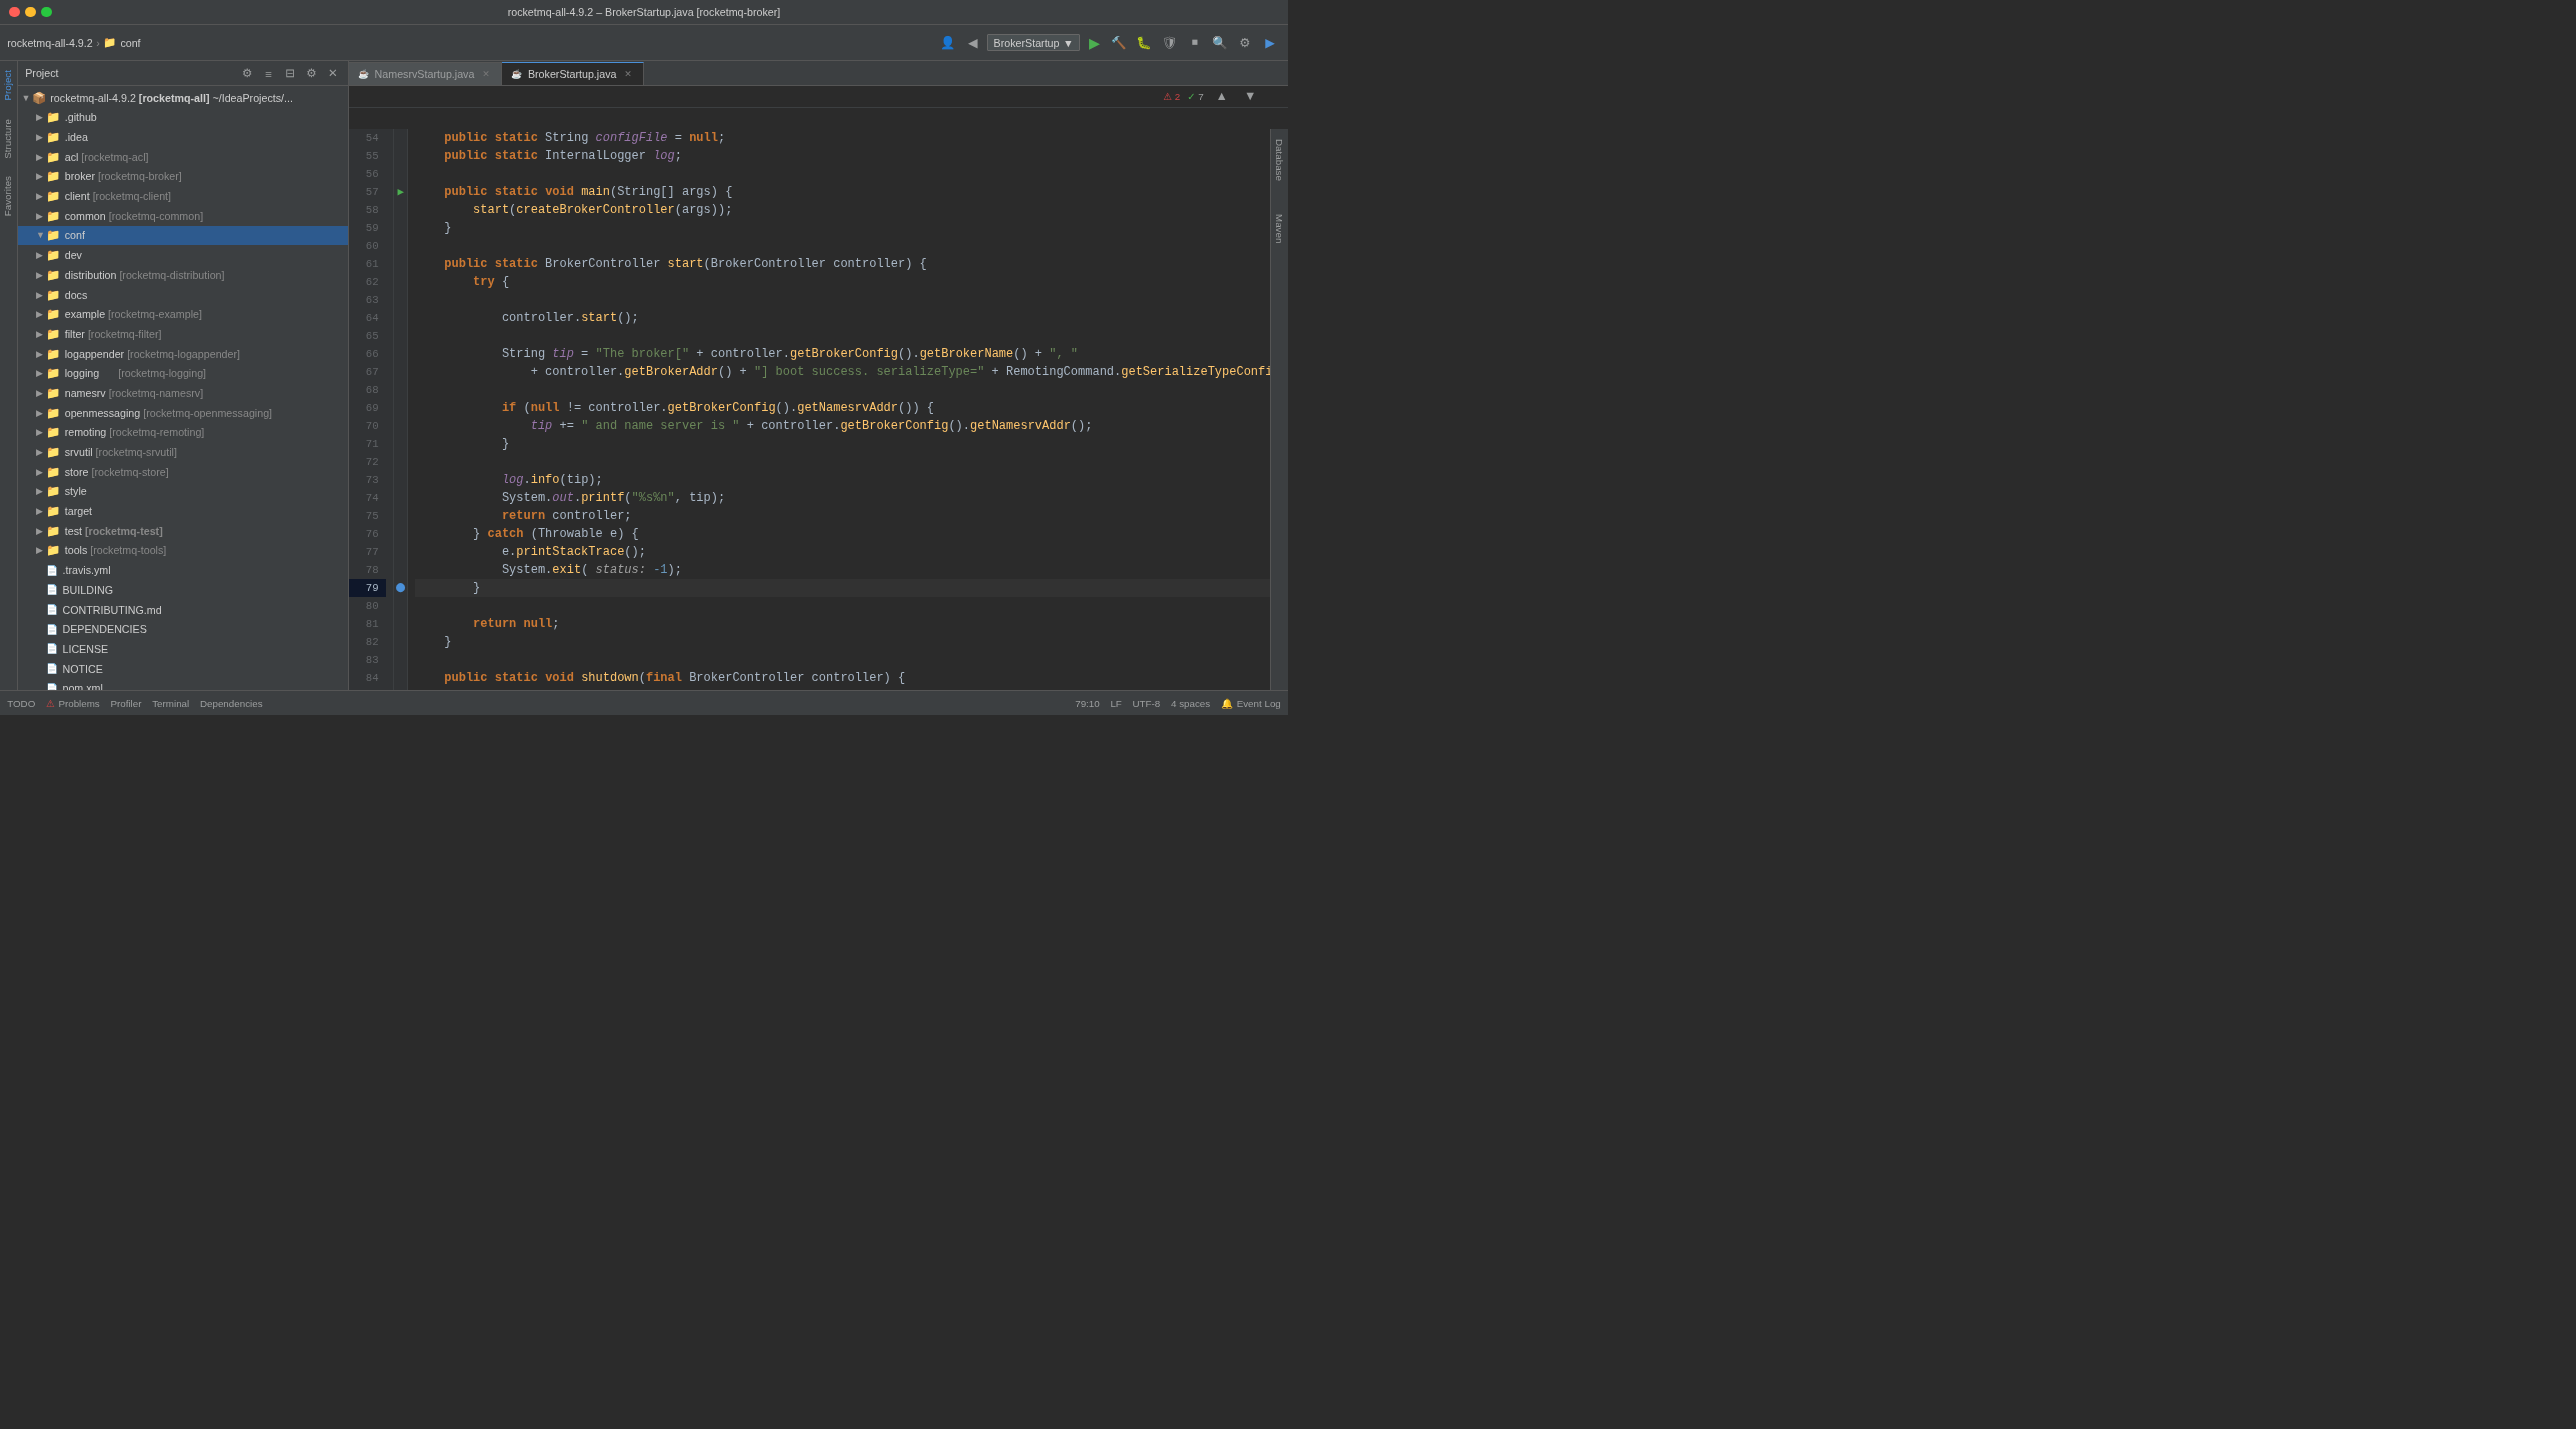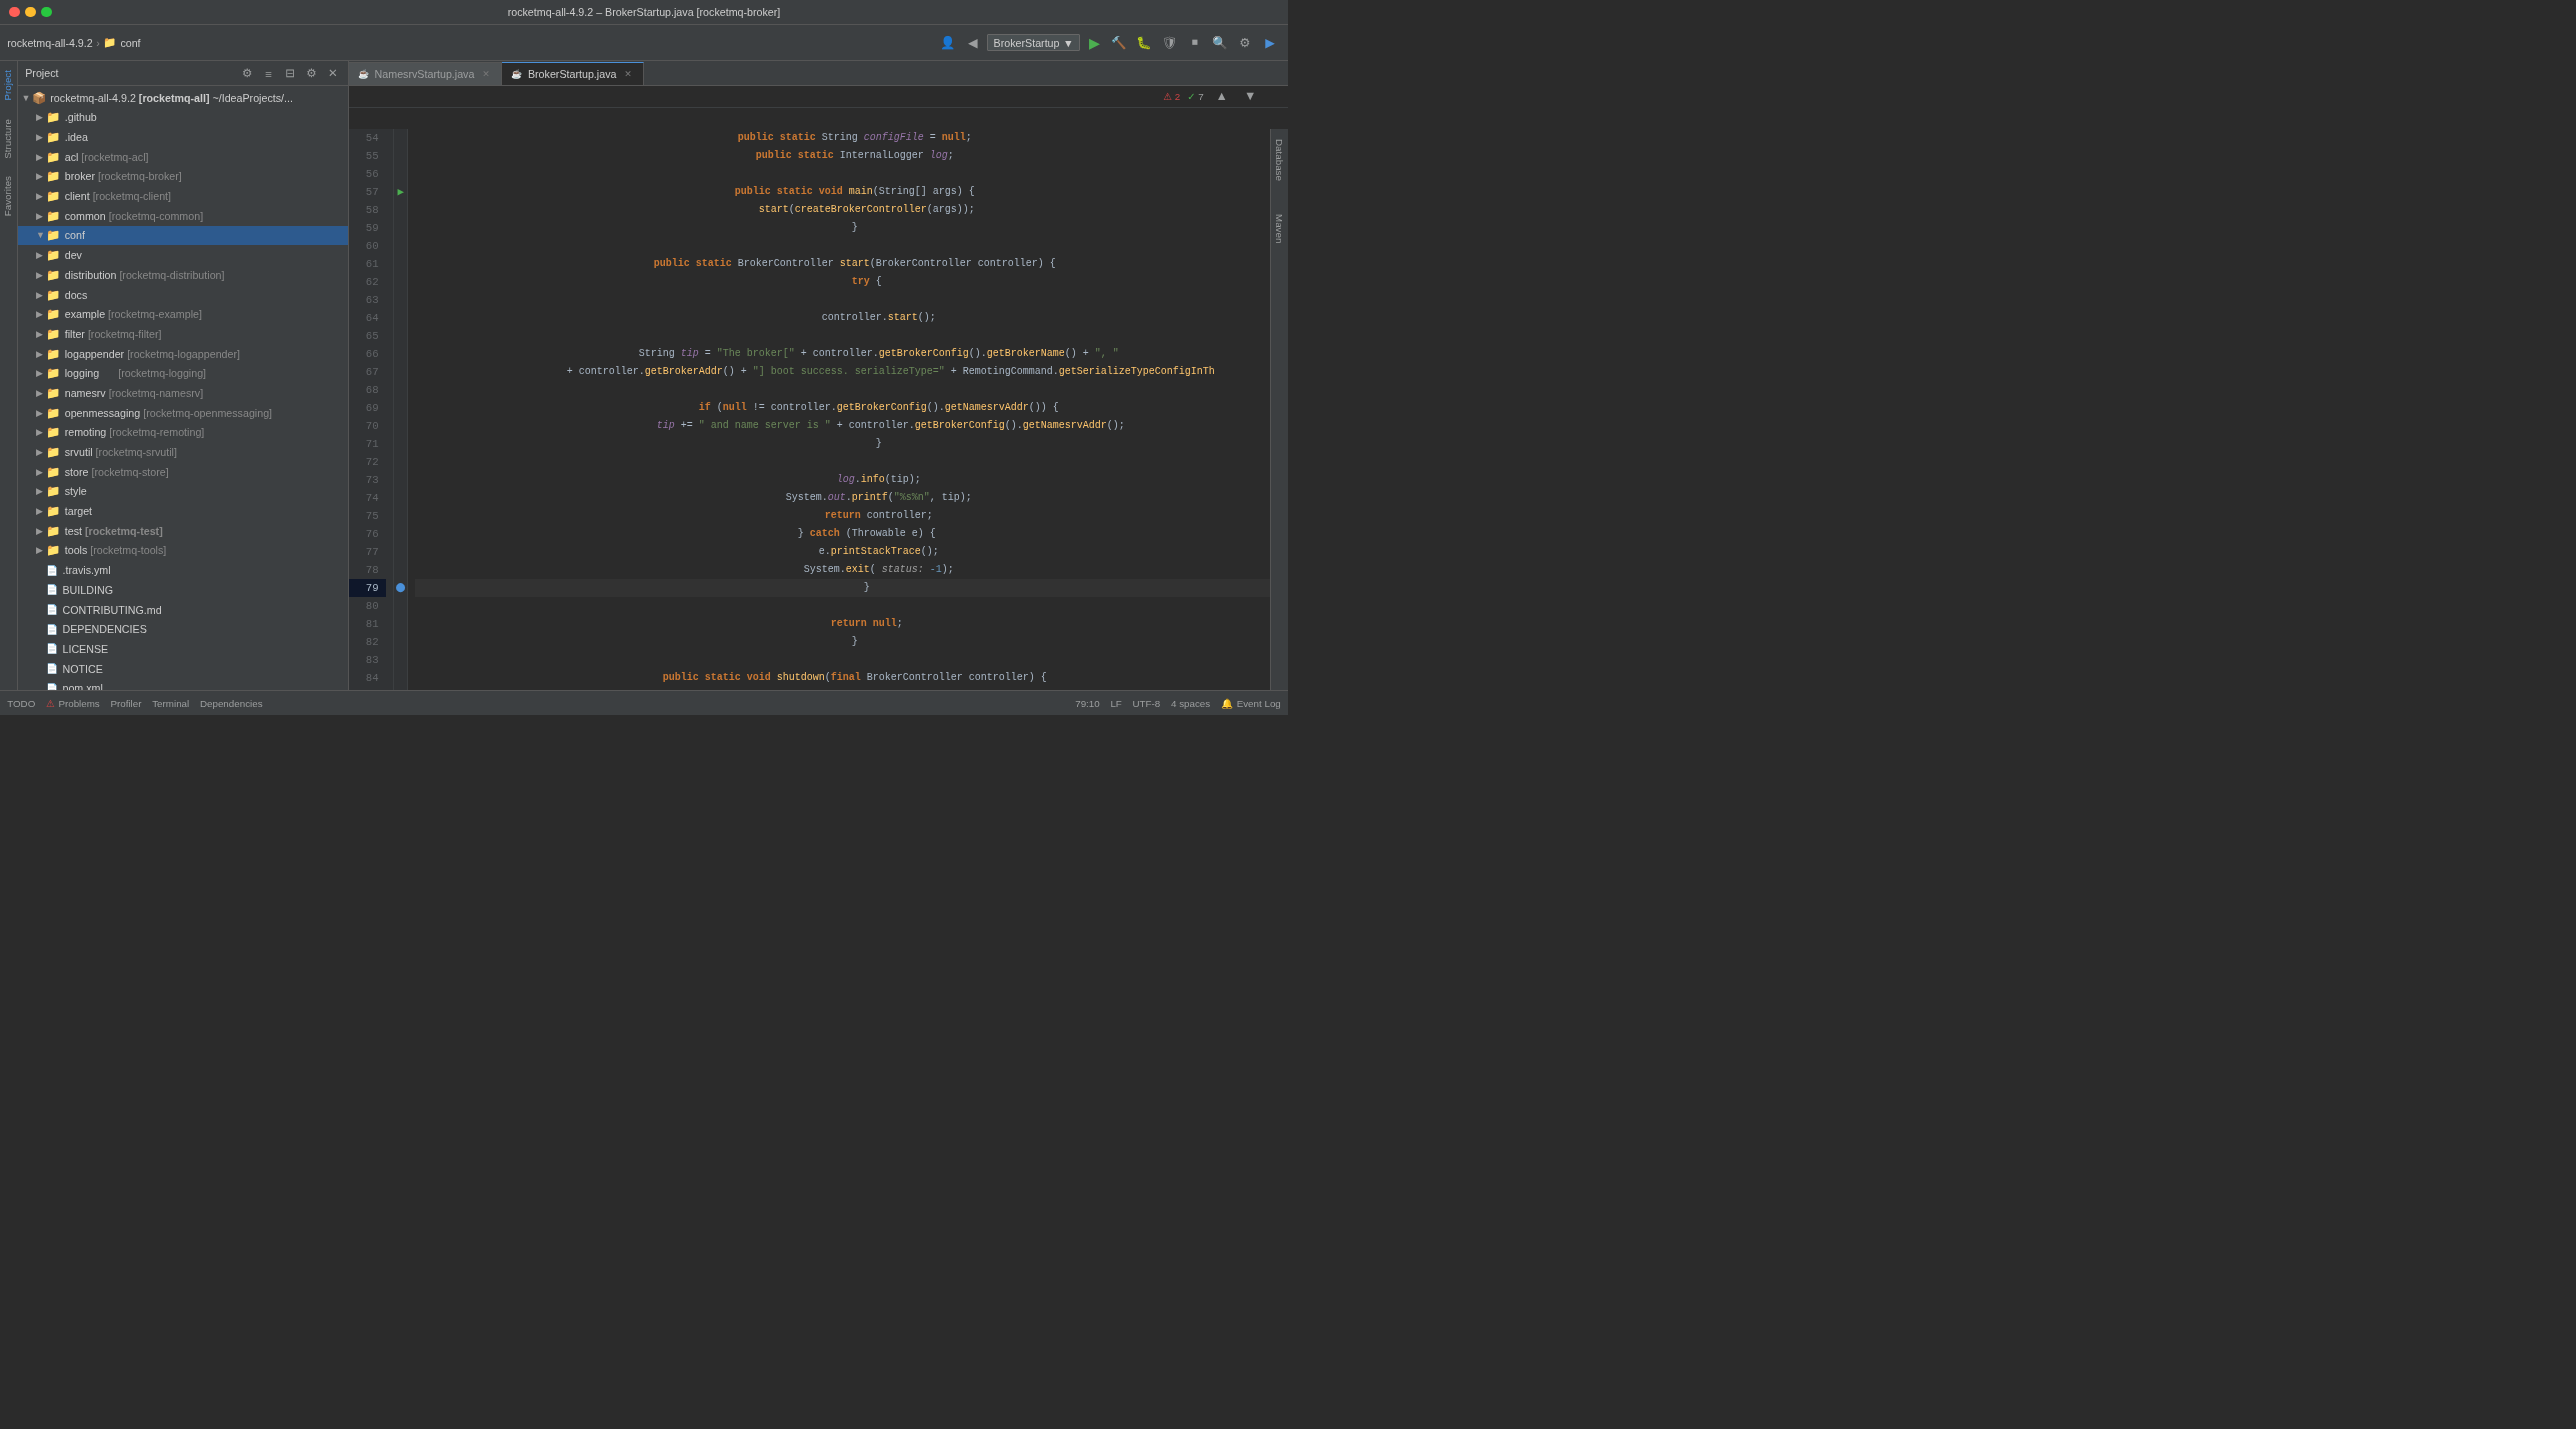--- a/index.html
+++ b/index.html
@@ -222,24 +222,23 @@
       padding-left: 7.2px;
       padding-top: 0;
       position: relative;
     }
     .code-line {
       height: 18px;
       display: flex;
       align-items: center;
       white-space: pre;
       font-family: 'Menlo','Courier New',monospace;
-      font-size: 10px;
+      font-size: 12px;
       line-height: 18px;
       position: relative;
-      justify-content: center;
     }
     .code-line.highlighted { background: #323232; }
 
     
     .kw { color: #cc7832; font-weight: bold; }
     .fn { color: #ffc66d; }
     .str { color: #6a8759; }
     .num { color: #6897bb; }
     .italic-gray { color: #a0a0a0; font-style: italic; }
 

